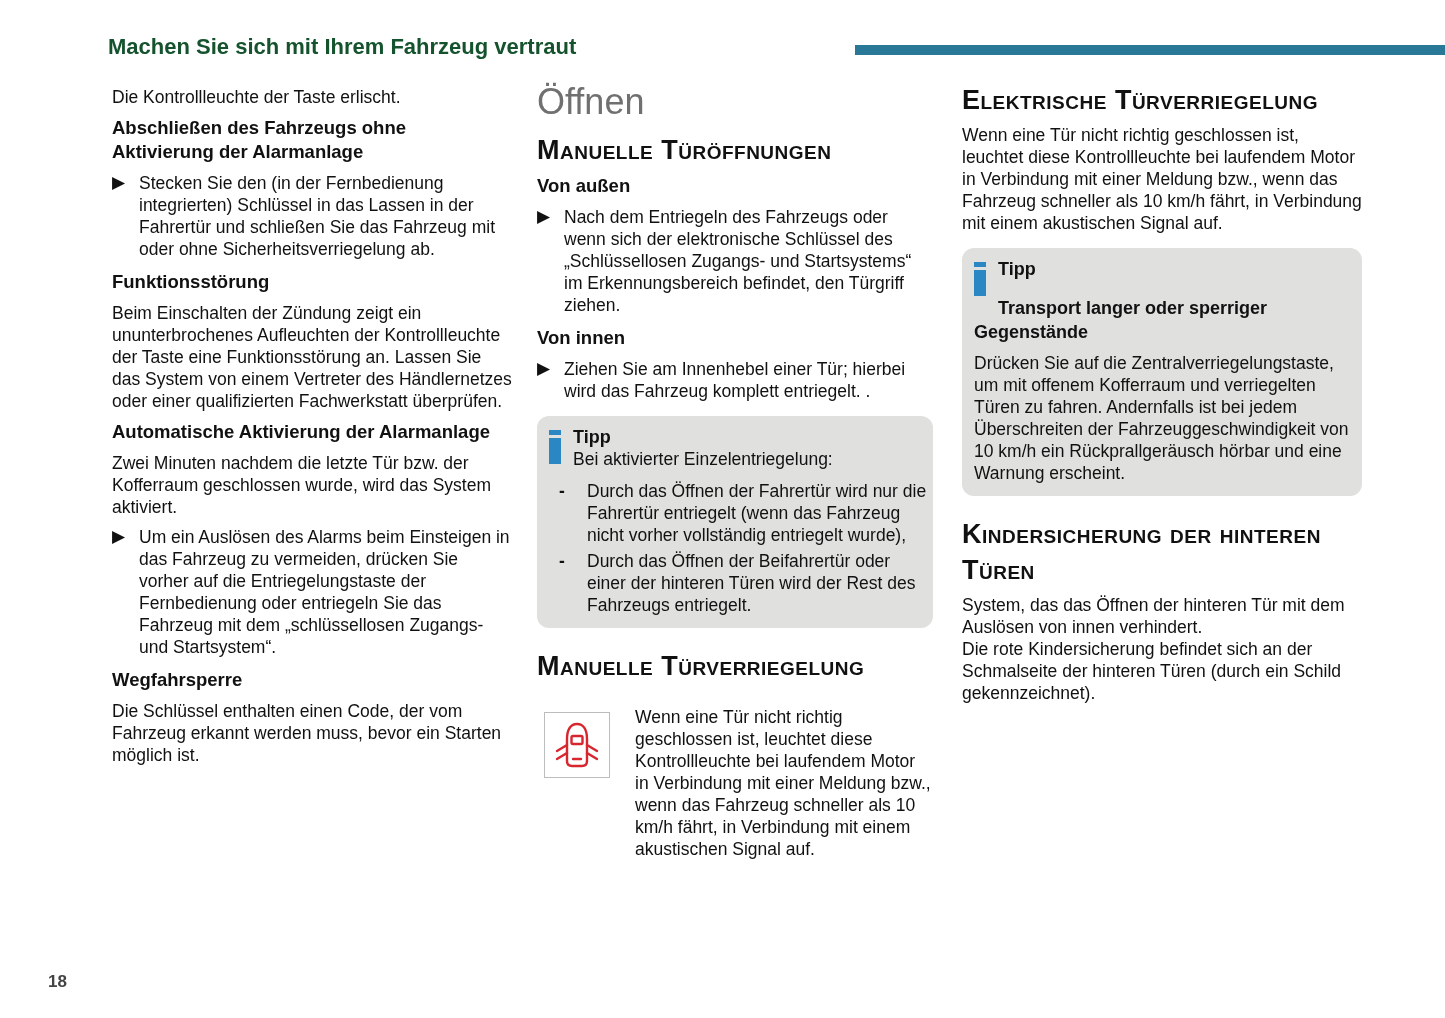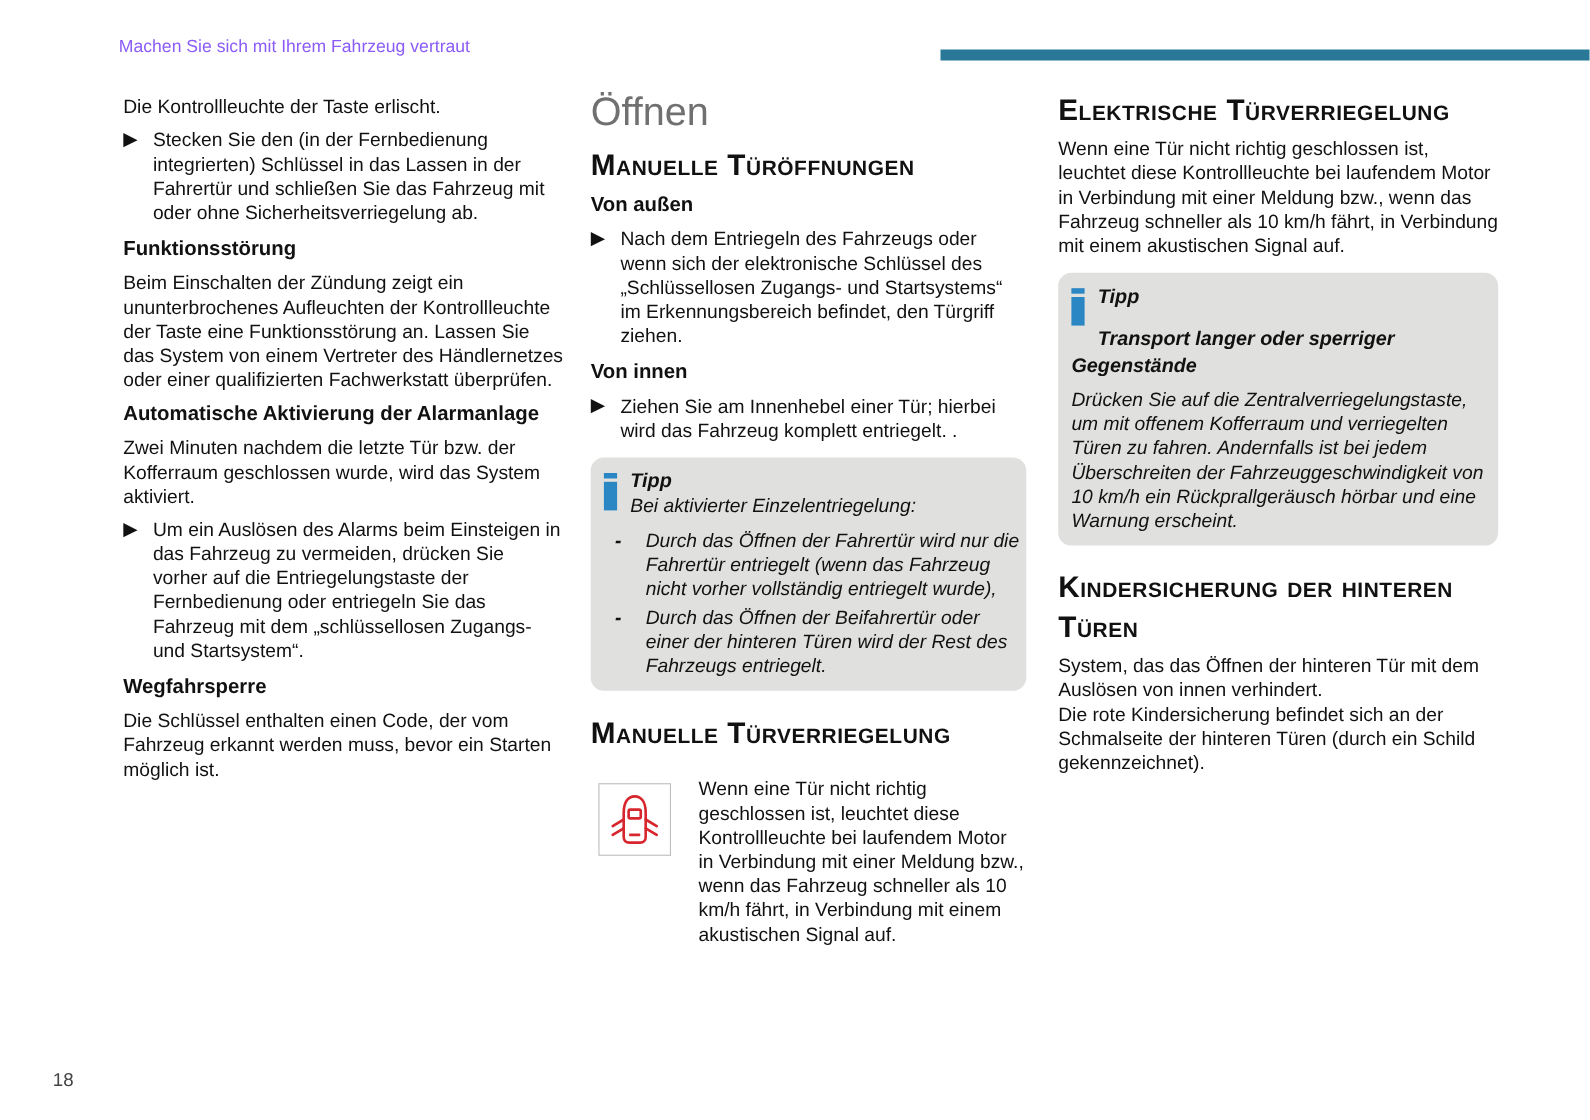--- a/index.html
+++ b/index.html
@@ -2,29 +2,29 @@
 <html><head>
 <meta charset="utf-8">
 <style>
   html, body { margin: 0; padding: 0; background: #ffffff; }
   body {
     width: 1445px; height: 1018px; position: relative; overflow: hidden;
     font-family: "Liberation Sans", sans-serif; color: #111111;
   }
   .running-header {
     position: absolute; left: 108px; top: 34px;
-    font-size: 16px; color: #8b5cf6;
+    font-size: 22px; color: #14532d; font-weight: bold;
   }
   .header-bar {
     position: absolute; left: 855px; top: 45px; width: 590px; height: 10px;
     background: #2a7897;
   }
   .page-number {
     position: absolute; left: 48px; top: 972px;
-    font-size: 17px; font-weight: normal; color: #444;
+    font-size: 17px; font-weight: bold; color: #444;
   }
   .col { position: absolute; top: 86px; font-size: 17.5px; line-height: 22px; }
   .col1 { left: 112px; width: 400px; }
   .col2 { left: 537px; width: 396px; }
   .col3 { left: 962px; width: 400px; }
 
   p { margin: 0; }
   .body-text { margin-bottom: 8px; }
   .subhead { font-weight: bold; font-size: 18.5px; line-height: 24px; margin: 6px 0 8px 0; }
   .bullet { display: flex; margin: 4px 0 10px 0; }
@@ -32,21 +32,21 @@
   .bullet .txt { flex: 1; }
 
   .section-title { font-size: 36px; line-height: 40px; color: #707070; margin: -4px 0 10px 0; }
   .smallcaps-title {
     font-weight: bold; font-size: 27px; line-height: 36px;
     font-variant: small-caps; letter-spacing: 0.5px; margin: 4px 0 6px 0;
   }
 
   .tip-box {
     background: #e0e0de; border-radius: 12px; padding: 10px 3px 12px 12px;
-    margin: 14px 0 20px 0; position: relative; font-style: italic;
+    margin: 14px 0 20px 0; position: relative;
   }
   .tip-head { display: flex; align-items: flex-start; }
   .info-icon { width: 14px; flex: 0 0 14px; margin: 4px 10px 0 0; position: relative; height: 34px; }
   .info-icon .dot { position: absolute; left: 0; top: 0; width: 12px; height: 5px; background: #2b87c4; }
   .info-icon .stem { position: absolute; left: 0; top: 8px; width: 12px; height: 26px; background: #2b87c4; }
   .tip-label { font-weight: bold; font-size: 18px; }
   .dash-item { display: flex; margin-top: 4px; }
   .dash-item .dash { width: 38px; flex: 0 0 38px; padding-left: 10px; box-sizing: border-box; font-weight: bold; }
   .dash-item .txt { flex: 1; }
 
@@ -59,20 +59,21 @@
 </style>
 </head>
 <body>
 
 <div class="running-header">Machen Sie sich mit Ihrem Fahrzeug vertraut</div>
 <div class="header-bar"></div>
 
 <div class="col col1">
   <p class="body-text">Die Kontrollleuchte der Taste erlischt.</p>
 
+  <div class="subhead">Abschließen des Fahrzeugs ohne Aktivierung der Alarmanlage</div>
   <div class="bullet">
     <span class="arrow">▶</span>
     <span class="txt">Stecken Sie den (in der Fernbedienung integrierten) Schlüssel in das Lassen in der Fahrertür und schließen Sie das Fahrzeug mit oder ohne Sicherheitsverriegelung ab.</span>
   </div>
 
   <div class="subhead">Funktionsstörung</div>
   <p class="body-text">Beim Einschalten der Zündung zeigt ein ununterbrochenes Aufleuchten der Kontrollleuchte der Taste eine Funktionsstörung an. Lassen Sie das System von einem Vertreter des Händlernetzes oder einer qualifizierten Fachwerkstatt überprüfen.</p>
 
   <div class="subhead">Automatische Aktivierung der Alarmanlage</div>
   <p class="body-text">Zwei Minuten nachdem die letzte Tür bzw. der Kofferraum geschlossen wurde, wird das System aktiviert.</p>

